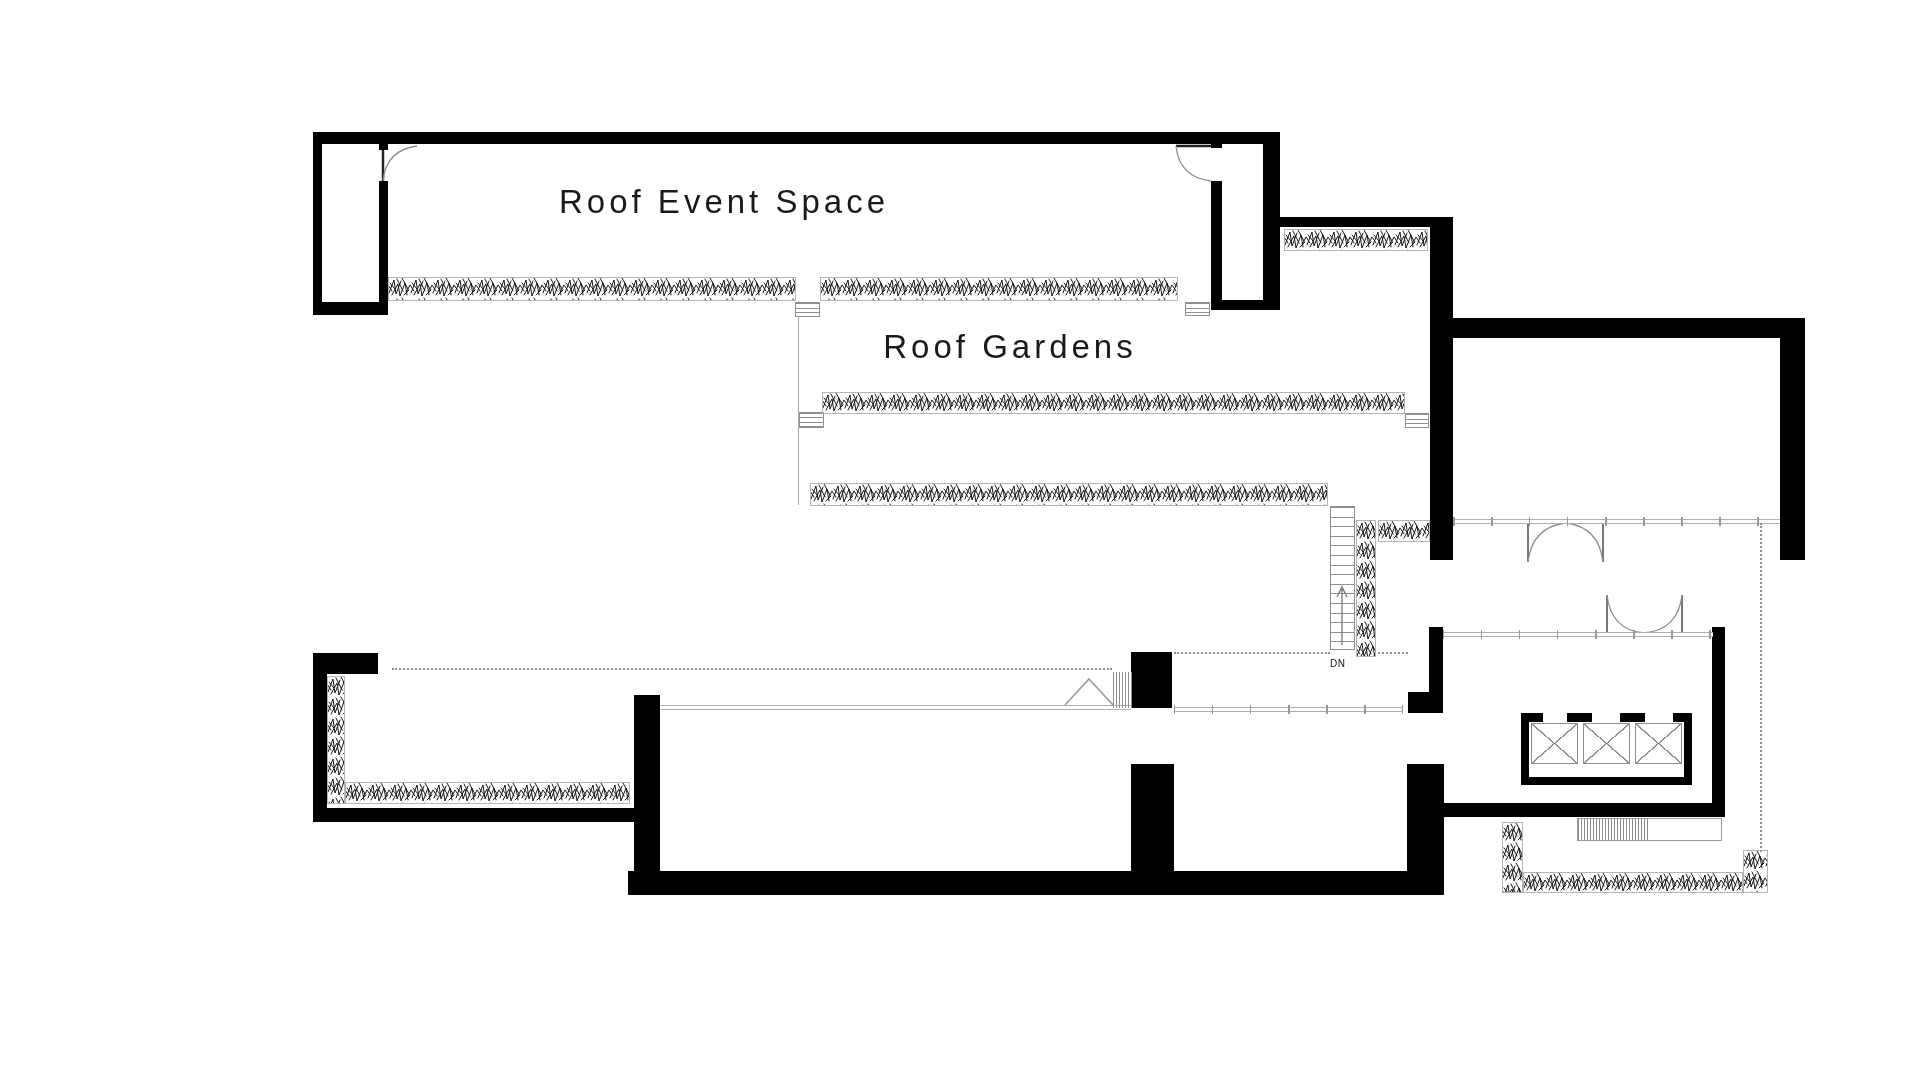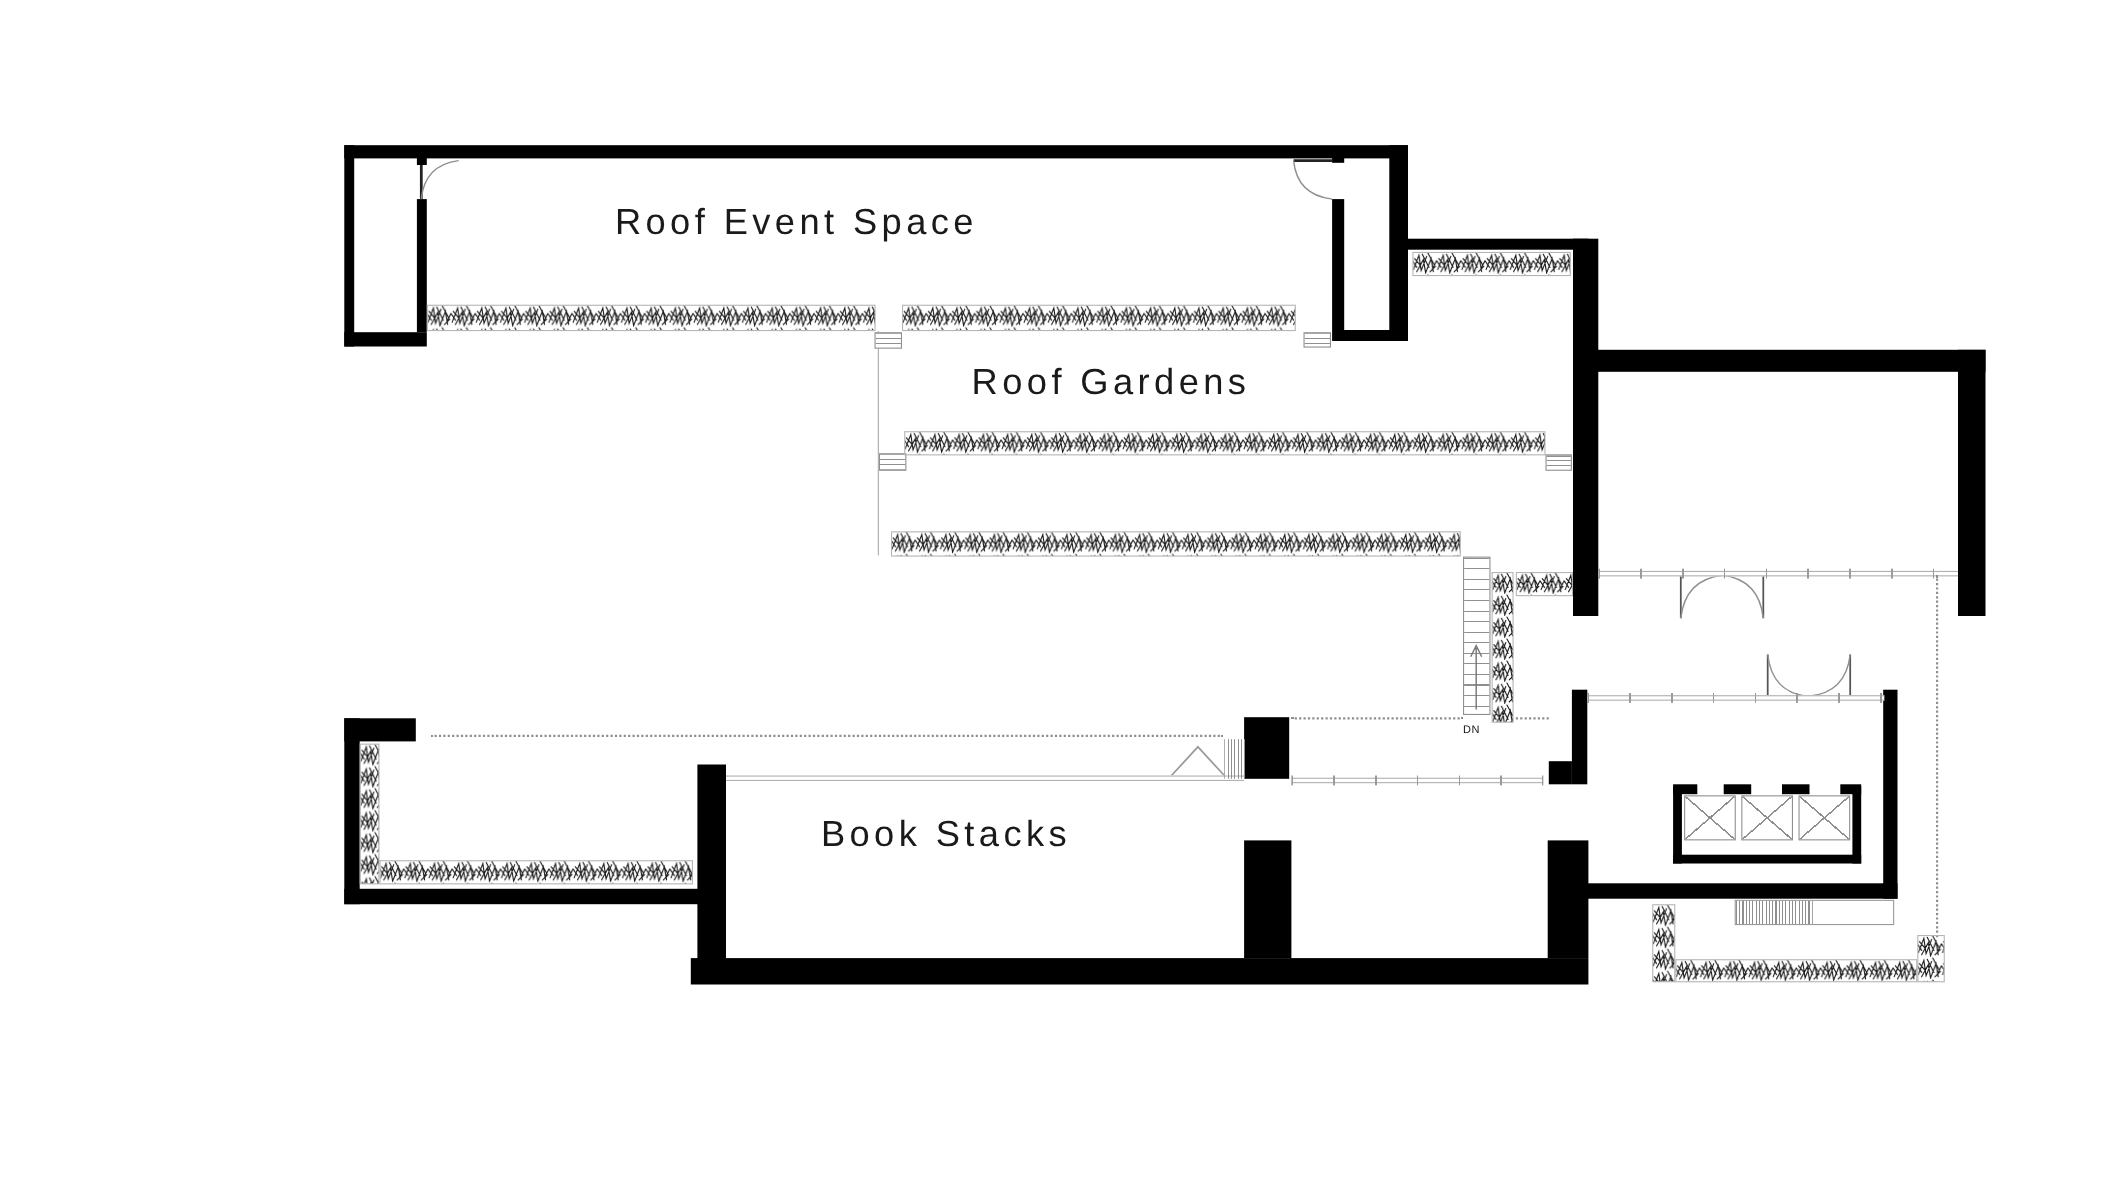--- a/index.html
+++ b/index.html
@@ -50,21 +50,20 @@
     <defs>
       <pattern id="hedgepat" width="22" height="20" patternUnits="userSpaceOnUse">
         <path d="M1,16 L6,3 L8,17 L13,4 M4,18 L10,7 L12,19 L17,6 L19,18 M9,2 L15,14 M14,1 L20,12 M0,8 L4,14 M18,16 L22,8 M2,6 L7,12 M16,18 L21,13" stroke="#161616" stroke-width="1" fill="none" stroke-linecap="round"></path>
       </pattern>
     </defs>
   </svg>
 
 
   <div class="room-label" style="left:724px;top:202px">Roof Event Space</div>
   <div class="room-label" style="left:1010px;top:347px">Roof Gardens</div>
-  <div class="room-label" style="left:860px;top:758px">Book Stacks</div>
 
   <div class="dn-label">DN</div>
 
   <div class="elev-box"></div>
   <div class="elev-tab" style="left:1521px;width:22px"></div>
   <div class="elev-tab" style="left:1567px;width:25px"></div>
   <div class="elev-tab" style="left:1620px;width:25px"></div>
   <div class="elev-tab" style="left:1673px;width:19px"></div>
   <div class="xcell" style="left:1531px"></div>
   <div class="xcell" style="left:1583px"></div>

